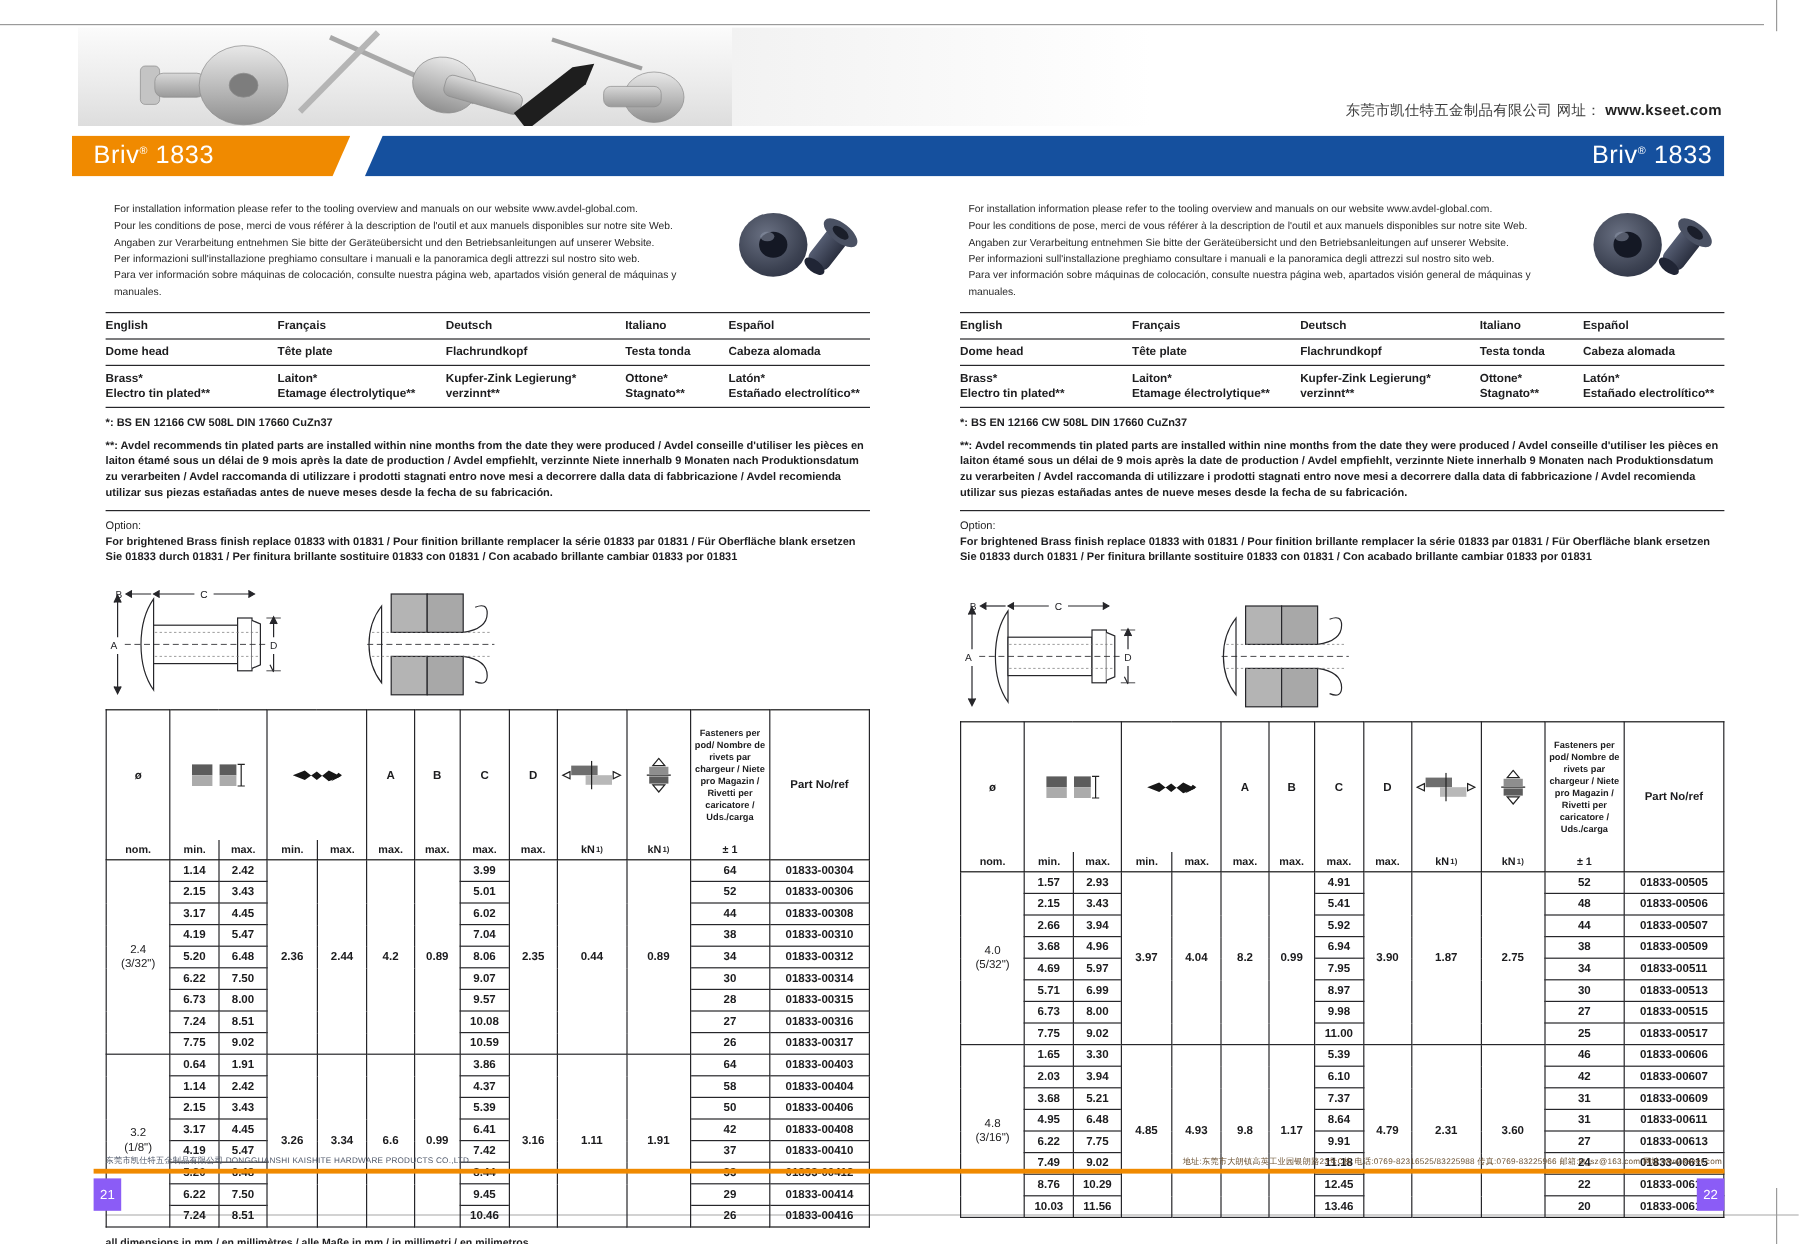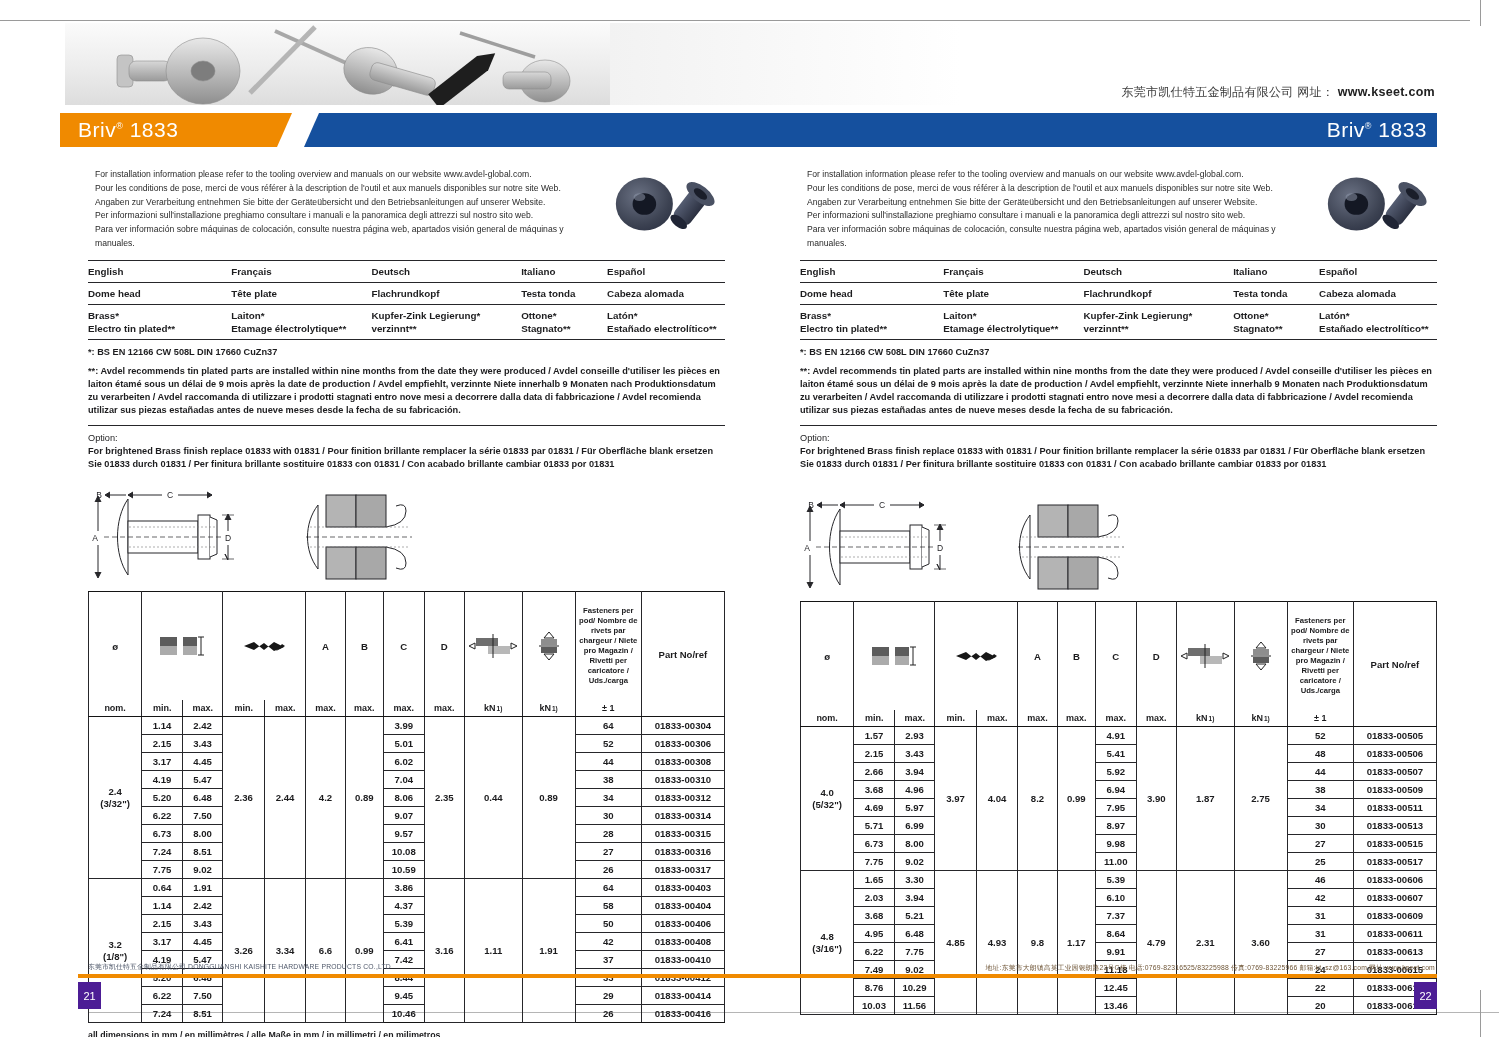--- a/index.html
+++ b/index.html
@@ -83,30 +83,30 @@
   .spec tbody tr.gstart td { border-top:1.8px solid #141414; }
   .spec tbody tr:last-child td { border-bottom:1.8px solid #141414; }
   .hwrap { display:flex; flex-direction:column; height:124px; }
   .hfill { flex:1; display:flex; align-items:center; justify-content:center; }
   .hsub  { height:16px; display:flex; align-items:center; justify-content:center; font-size:9px; font-weight:600; }
   .hsub.two span { width:50%; height:100%; display:flex; align-items:center; justify-content:center; box-sizing:border-box; }
   .hsub.two span + span { border-left:1px solid #26262a; }
   .hsub sup { font-size:6.5px; margin-left:1px; }
   .hpod { flex:1; display:flex; align-items:center; justify-content:center; font-size:7.7px; font-weight:bold; line-height:1.3; padding:2px 3px; }
   .hpart { font-size:9.5px; font-weight:bold; }
-  .dia-cell div { font-size:9.6px; font-weight:700; line-height:1.25; }
+  .dia-cell div { font-size:9.6px; font-weight:400; line-height:1.25; }
 
   .notes { margin-top:5px; font-size:8.8px; font-weight:bold; line-height:1.6; }
 
   
   .footer-left-text  { position:absolute; left:88px;  top:962px; font-size:6.8px; color:#4d5668; letter-spacing:0.2px; }
   .footer-right-text { position:absolute; right:64px; top:963px; font-size:6.8px; color:#6d5334; letter-spacing:0.2px; }
   .footer-rule { position:absolute; left:78px; right:62px; top:974px; height:3.5px; background:#F08A00; }
   .pageno {
-    position:absolute; top:982px; width:23px; height:27px; background:#4c1d95; color:#fff;
+    position:absolute; top:982px; width:23px; height:27px; background:#8b5cf6; color:#fff;
     font-size:11px; display:flex; align-items:center; justify-content:center;
   }
   .pageno-left { left:78px; } .pageno-right { right:62px; }
 </style>
 </head>
 <body>
 
 <div class="trim-top"></div>
 <div class="trim-bottom"></div>
 <div class="trim-right-top"></div>

